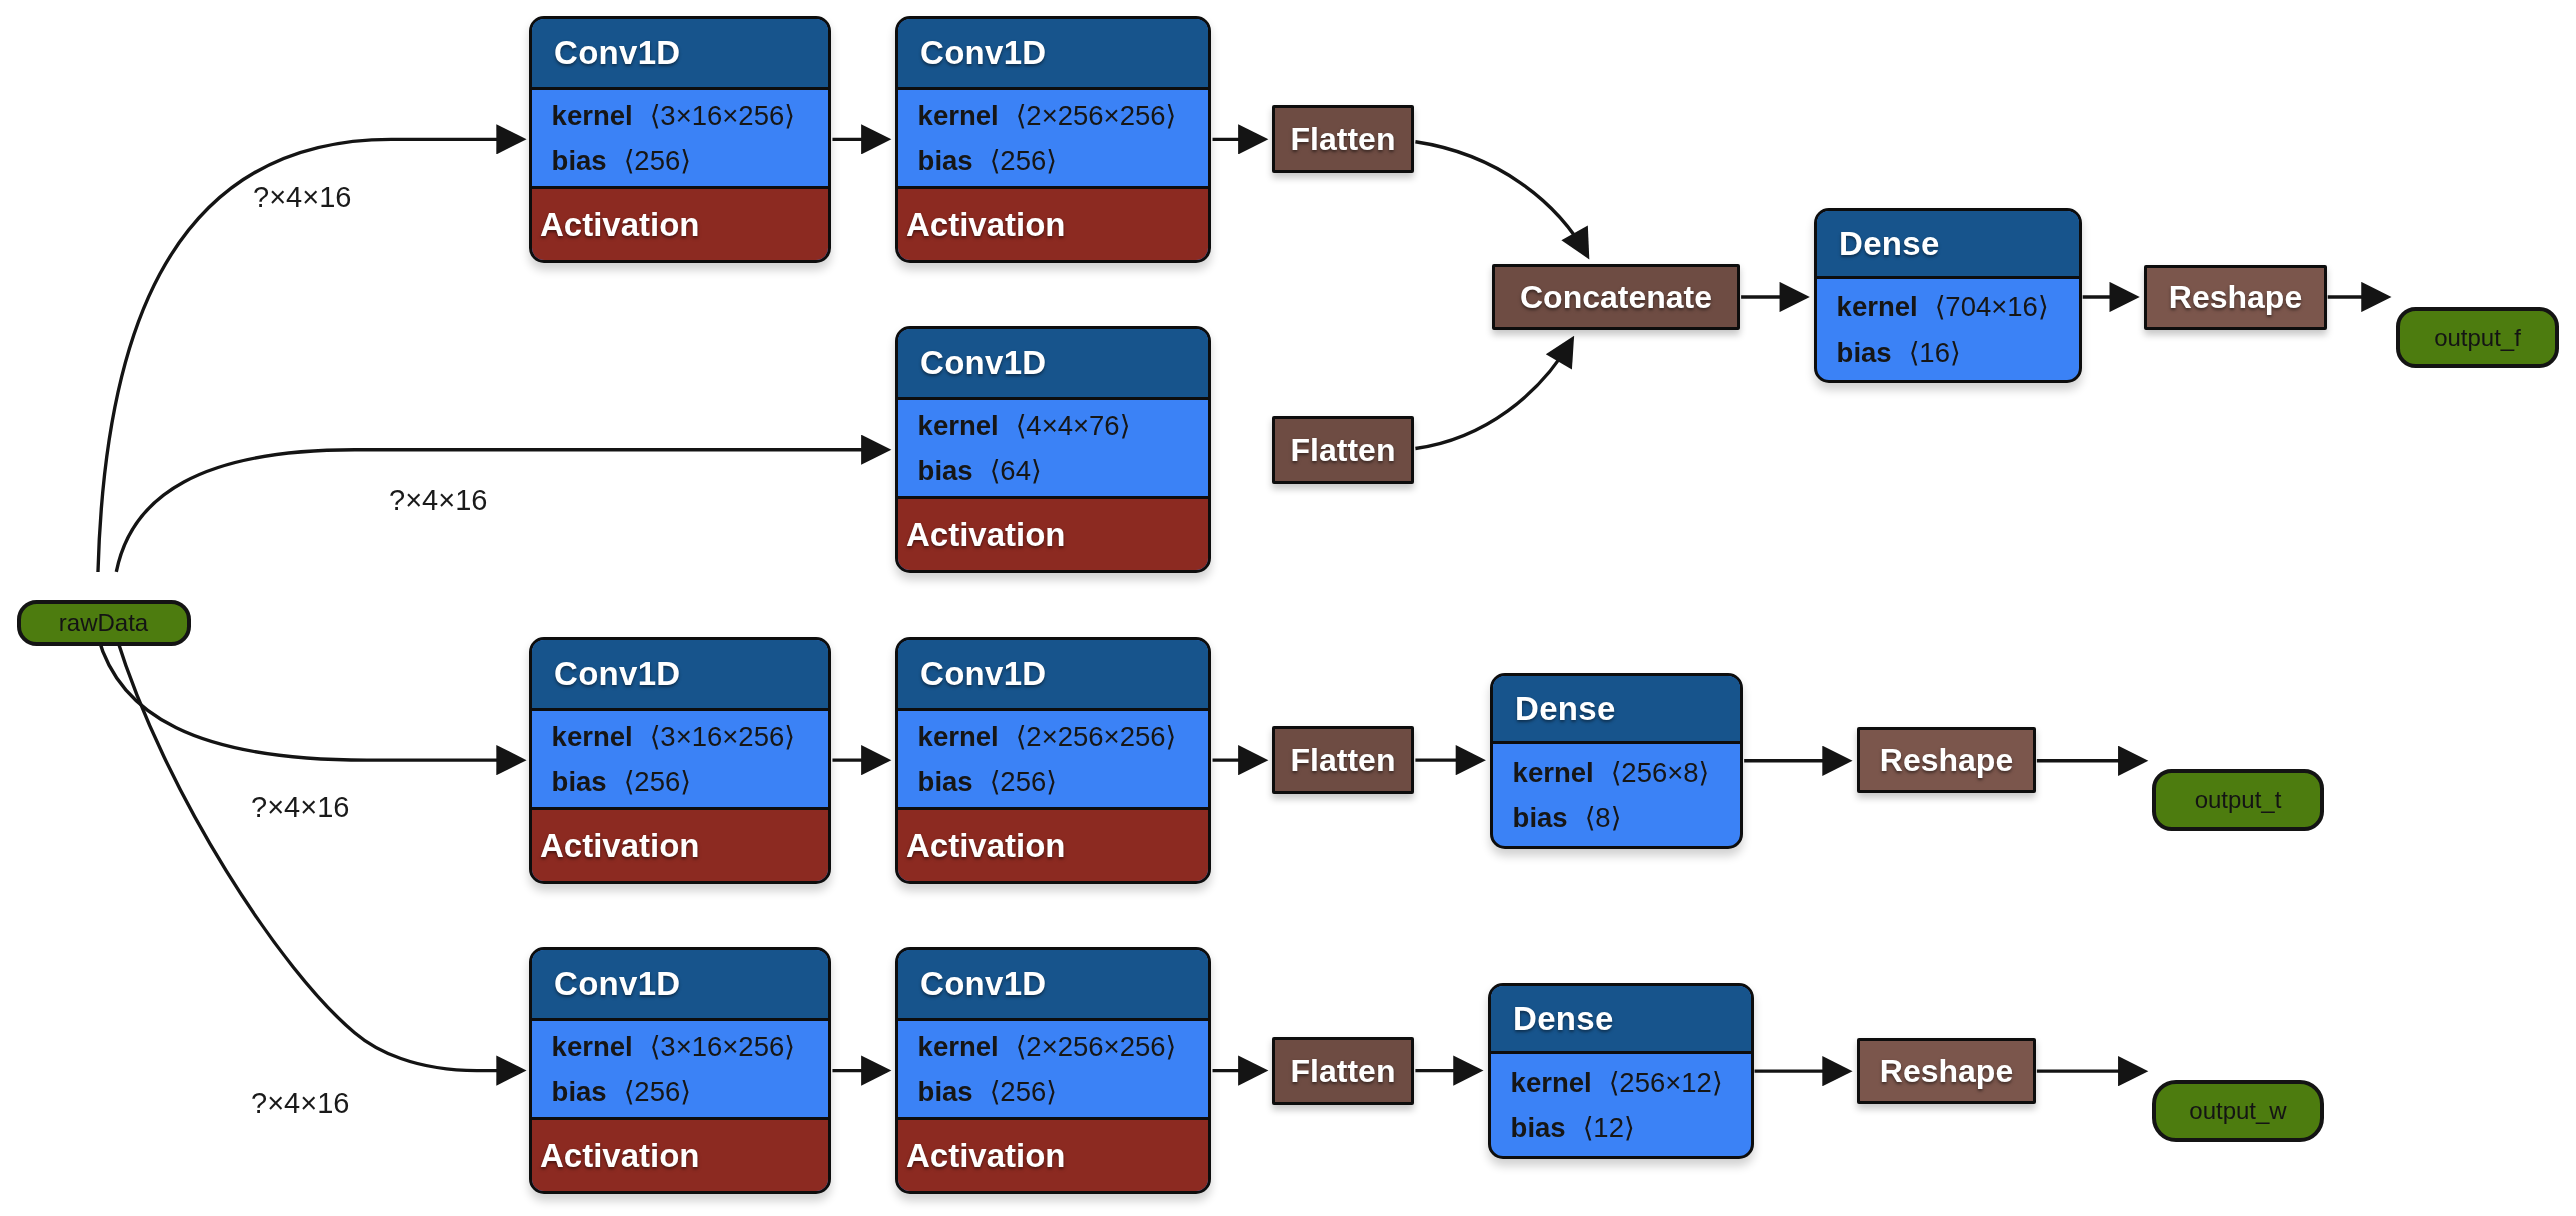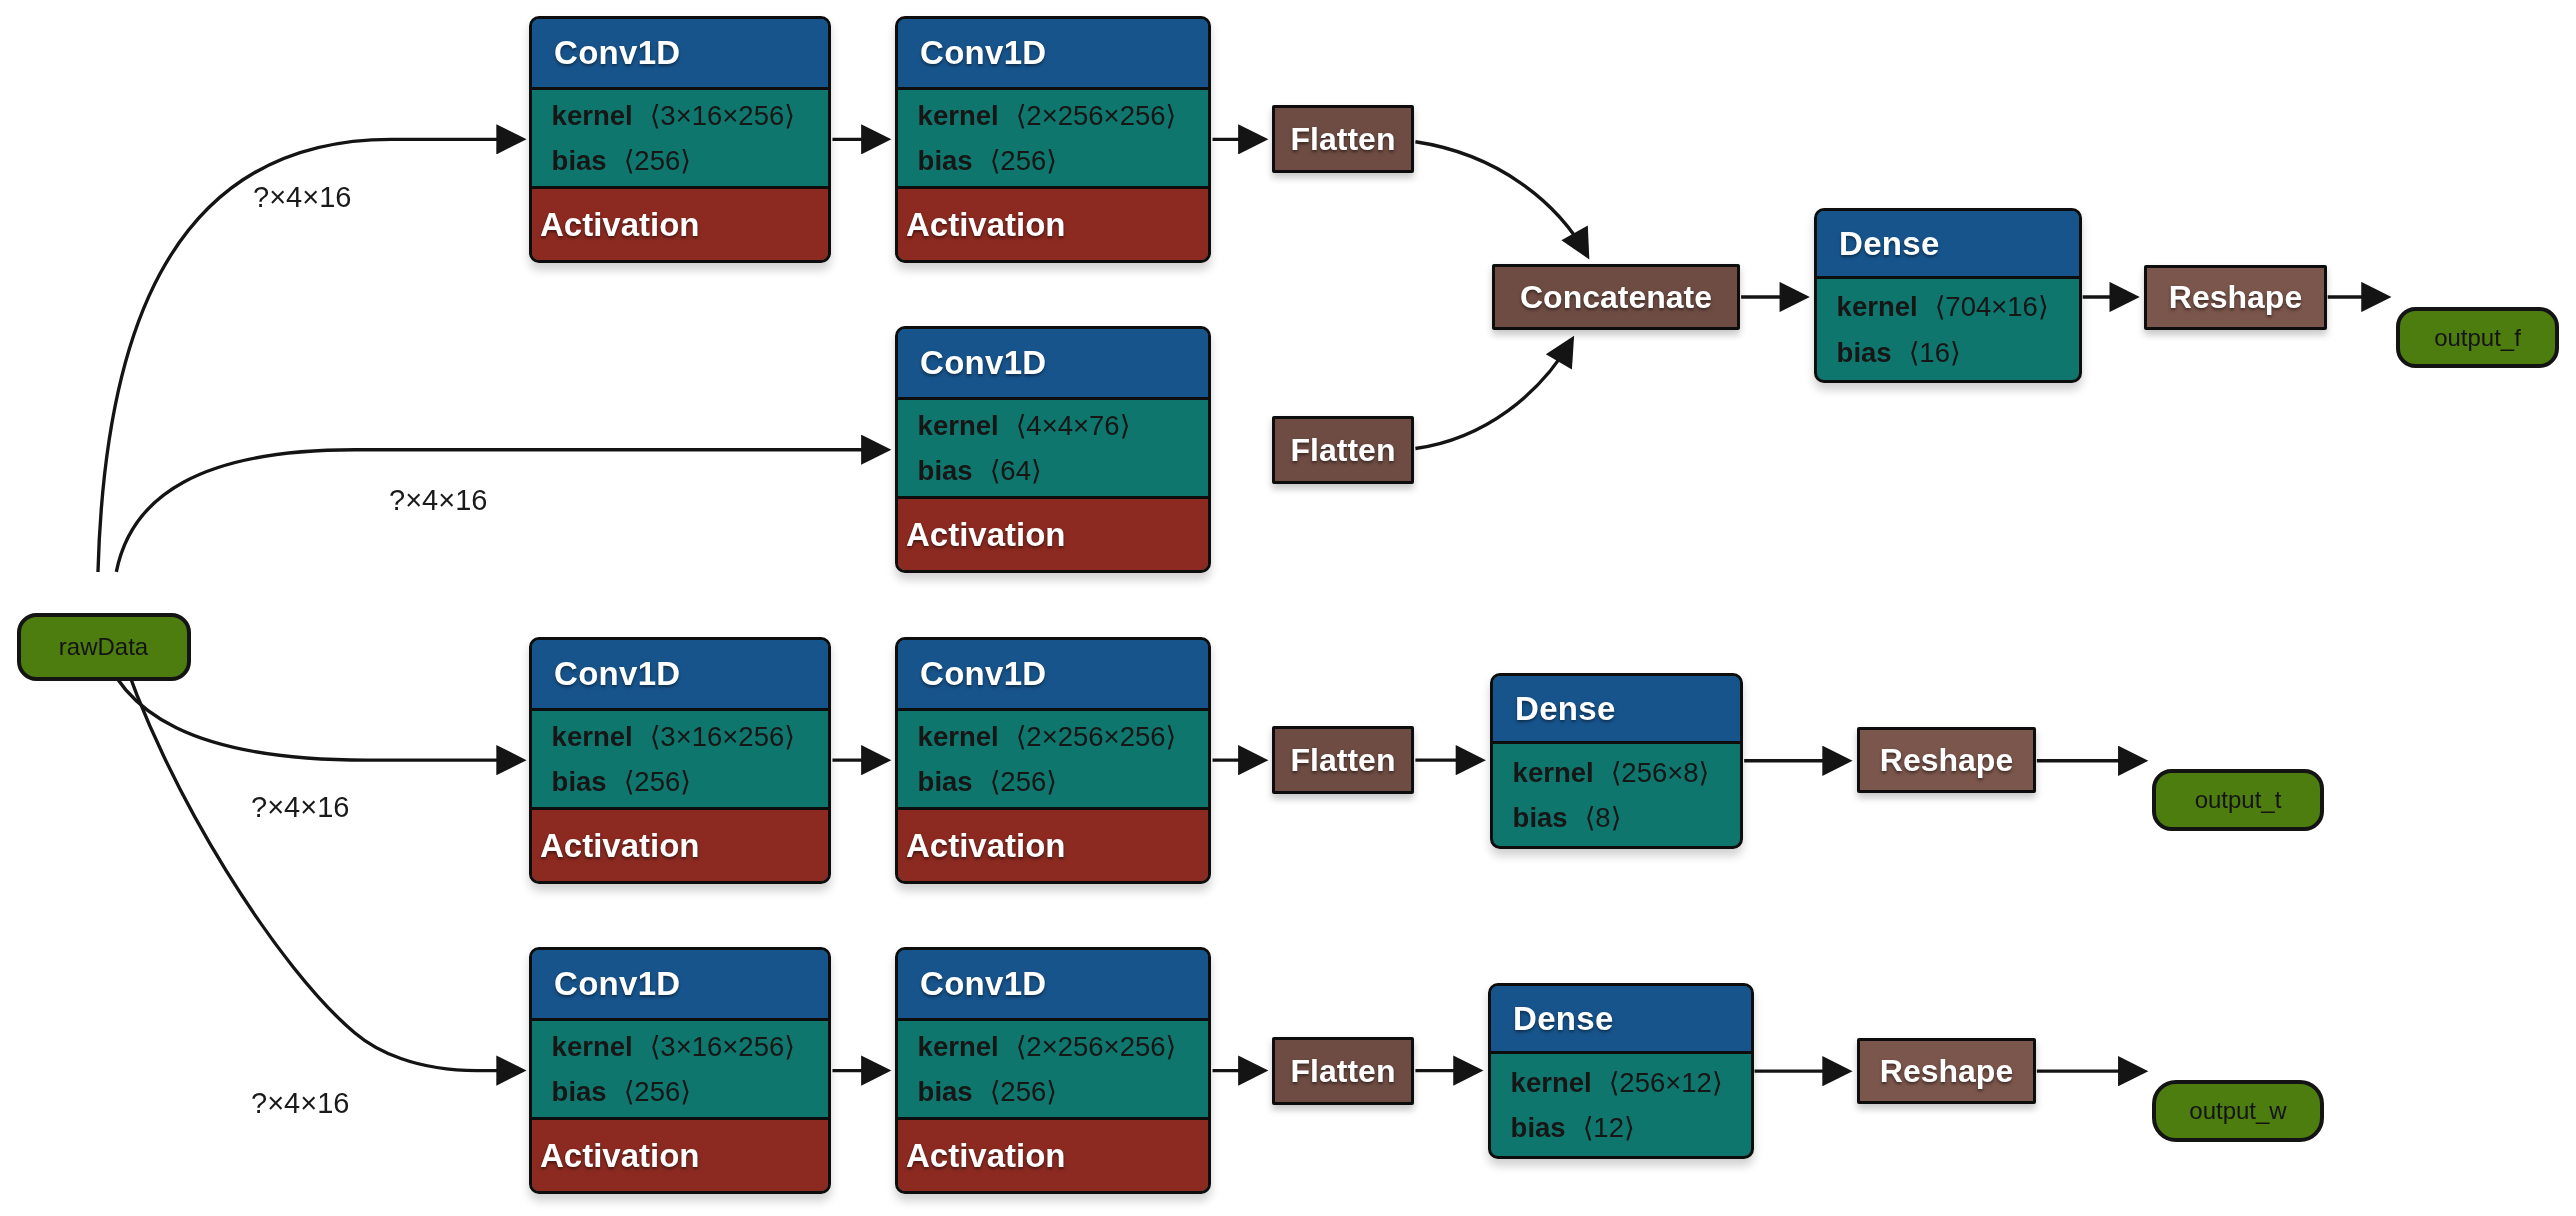--- a/index.html
+++ b/index.html
@@ -5,21 +5,21 @@
   html,body{margin:0;padding:0;background:#ffffff;}
   .stage{
     position:relative;width:2576px;height:1216px;background:#ffffff;
     font-family:"Liberation Sans","DejaVu Sans",sans-serif;overflow:hidden;
   }
   svg.edges{position:absolute;left:0;top:0;width:2576px;height:1216px;}
   .edge{stroke:#141414;stroke-width:5.5;fill:none;}
 
   .layer{
     position:absolute;display:flex;flex-direction:column;box-sizing:border-box;
-    background:#0f766e;border:3.7px solid #0d0d0d;border-radius:10px;
+    background:#3b82f6;border:3.7px solid #0d0d0d;border-radius:15px;
     overflow:hidden;box-shadow:0 6.1px 9.8px rgba(0,0,0,.18);
   }
   .hdr{
     height:68px;flex:0 0 auto;display:flex;align-items:center;
     background:#17548c;border-bottom:3.7px solid #0d0d0d;color:#ffffff;
     font-size:33px;font-weight:600;padding:0 22px;letter-spacing:0.3px;
     text-shadow:0 1.8px 3.1px rgba(0,0,0,.45);
   }
   .dense .hdr{height:65px;}
   .bdy{
@@ -76,21 +76,21 @@
     <path class="edge" marker-end="url(#arr)" d="M 2316 1244 H 2424"></path>
     <path class="edge" marker-end="url(#arr)" d="M 2854 1245 H 3024"></path>
     <path class="edge" marker-end="url(#arr)" d="M 3333 1245 H 3508"></path>
     <path class="edge" marker-end="url(#arr)" d="M 1362 1752 H 1451"></path>
     <path class="edge" marker-end="url(#arr)" d="M 1984 1752 H 2068"></path>
     <path class="edge" marker-end="url(#arr)" d="M 2316 1752 H 2420"></path>
     <path class="edge" marker-end="url(#arr)" d="M 2871 1753 H 3024"></path>
     <path class="edge" marker-end="url(#arr)" d="M 3333 1753 H 3508"></path>
   </svg>
 
-  <div class="io" style="left:16.5px;top:573px;width:174px;height:68px;text-align:center;">rawData</div>
+  <div class="io" style="left:16.5px;top:560px;width:174px;height:46px;text-align:center;">rawData</div>
 
   <div class="elabel" style="left:253px;top:181px;">?×4×16</div>
   <div class="elabel" style="left:389px;top:484px;">?×4×16</div>
   <div class="elabel" style="left:251px;top:791px;">?×4×16</div>
   <div class="elabel" style="left:251px;top:1087px;">?×4×16</div>
 
   <div class="layer" style="left:529px;top:16px;width:302px;height:247px;">
     <div class="hdr">Conv1D</div>
     <div class="bdy">
       <div class="param">

